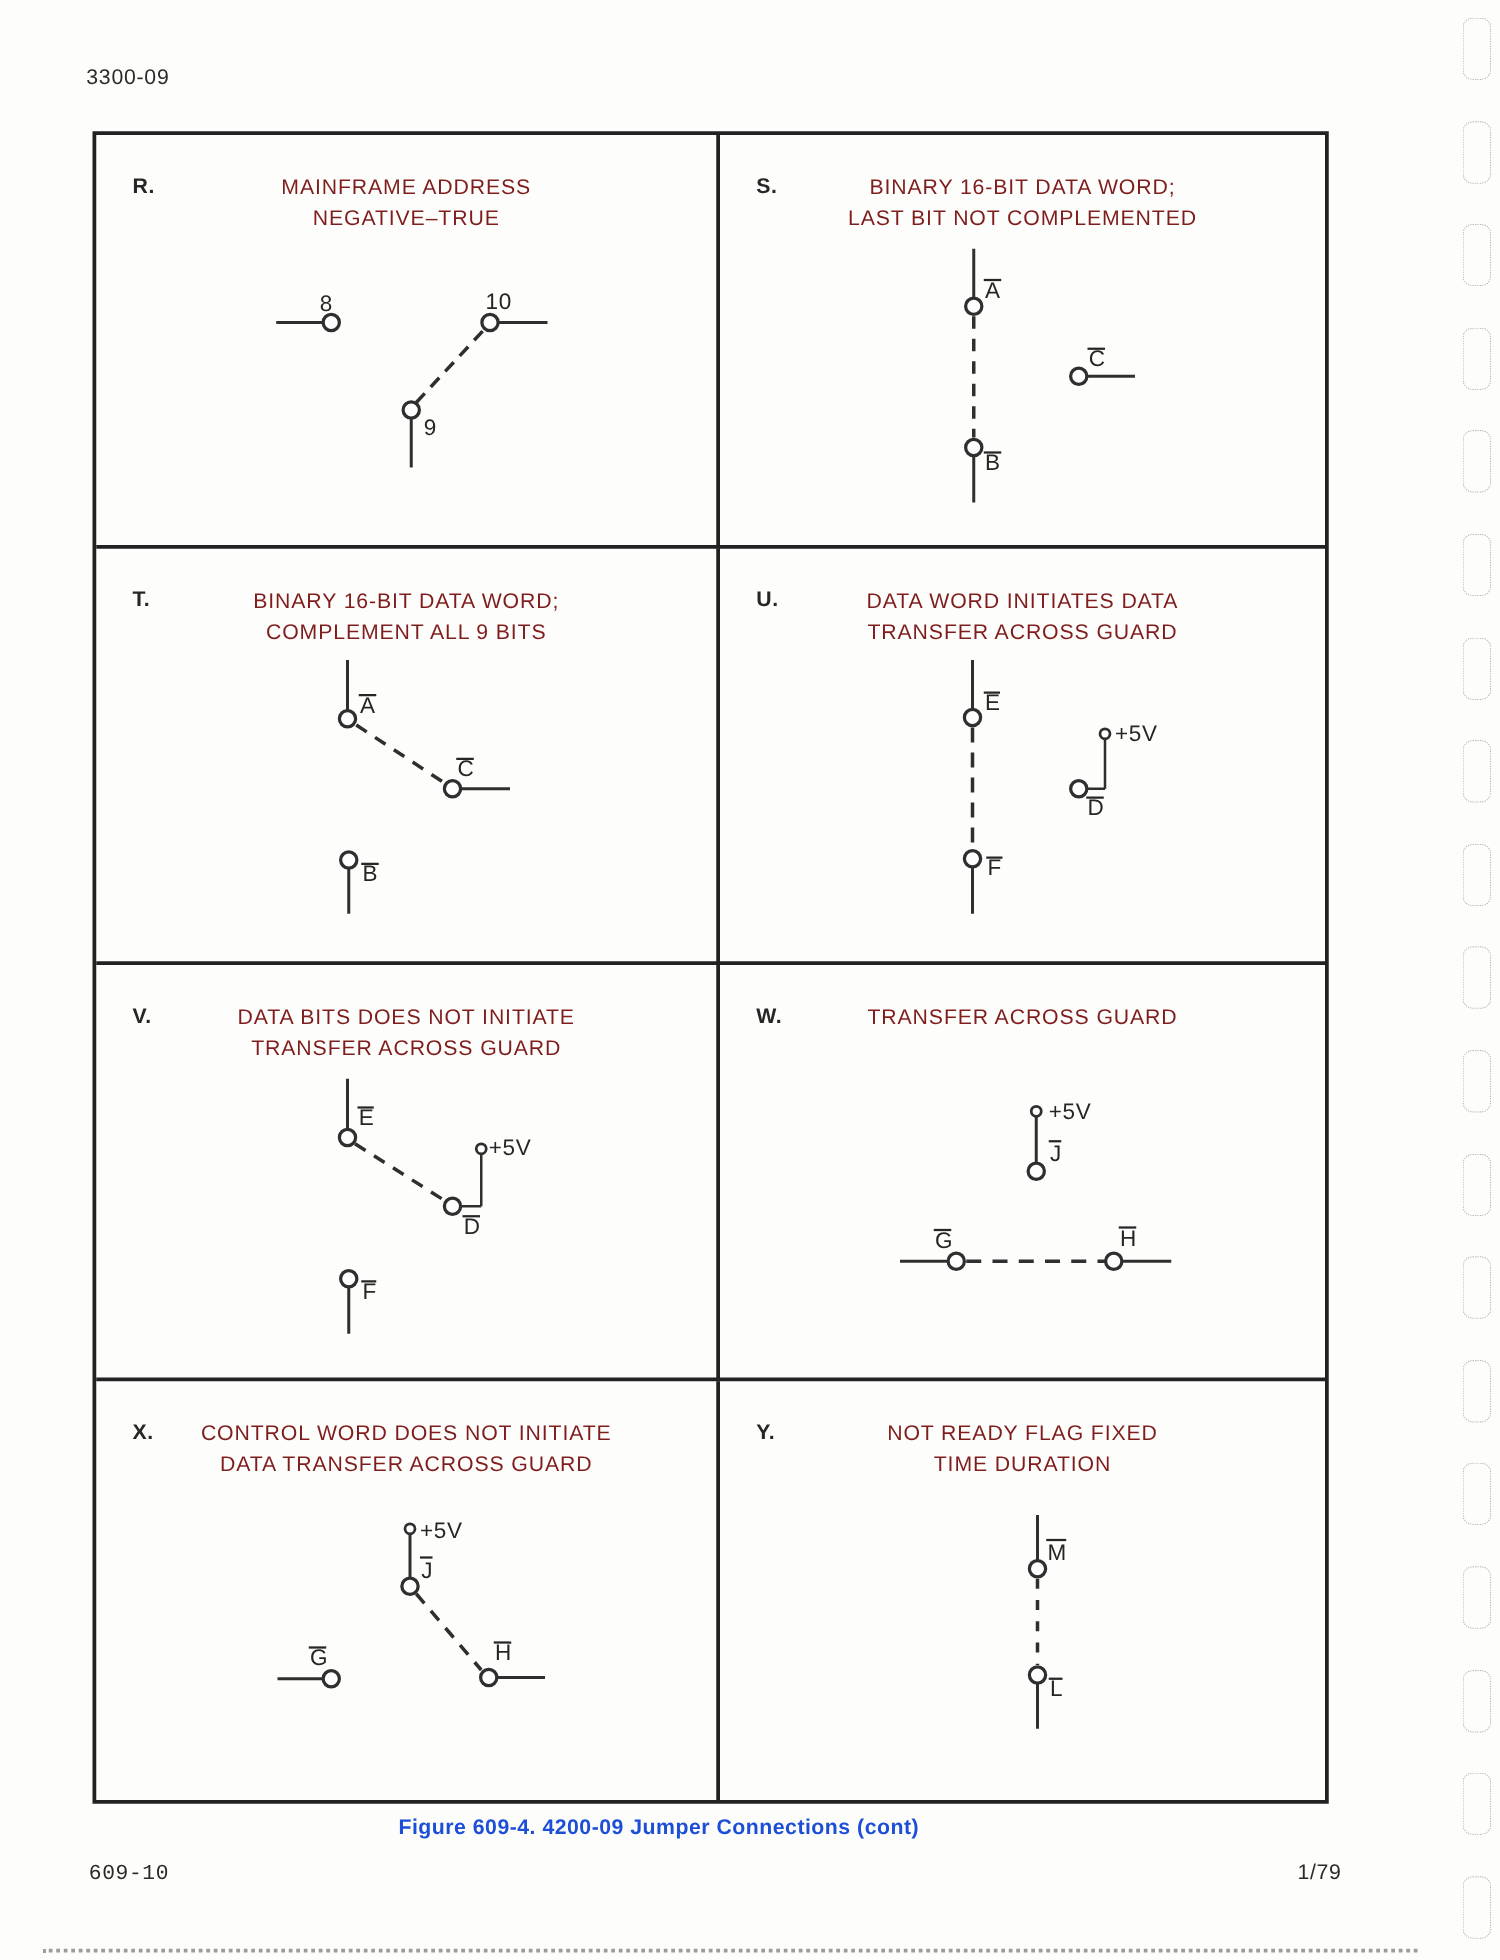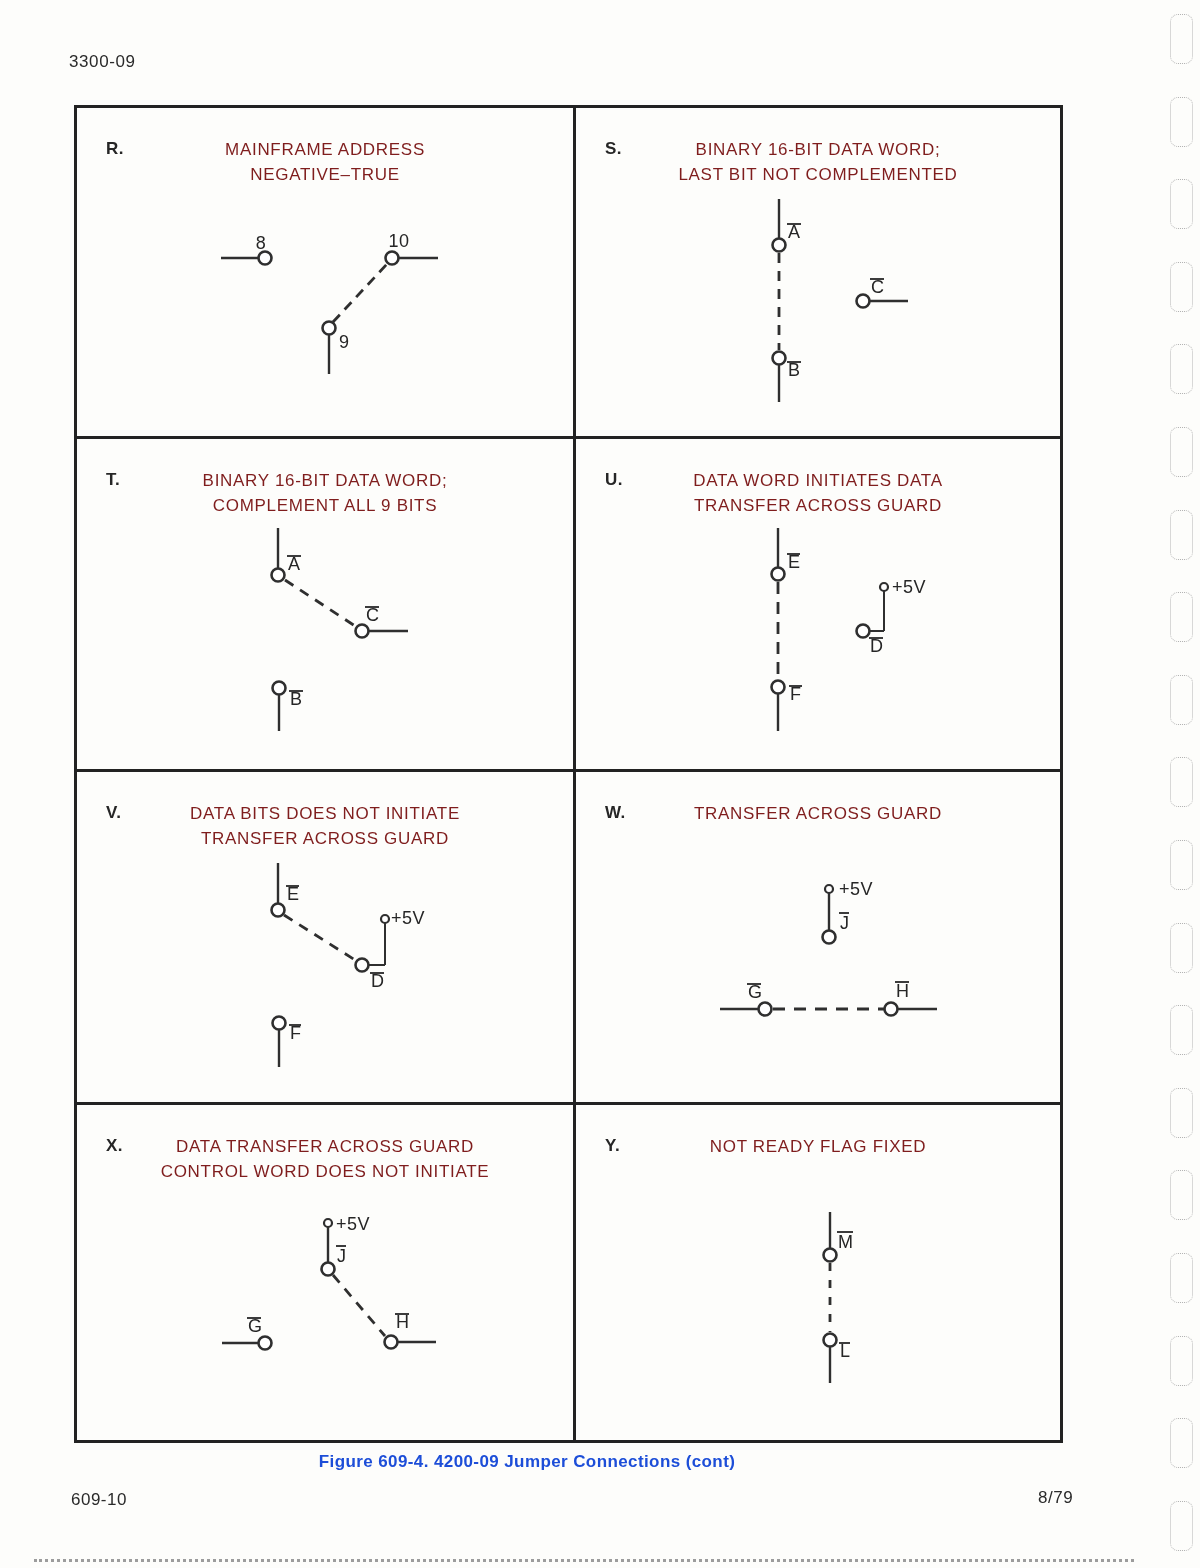--- a/index.html
+++ b/index.html
@@ -33,21 +33,21 @@
   .thin{stroke:#2f2f2f;stroke-width:2;fill:none;}
   .jump{stroke:#2f2f2f;stroke-width:2.8;fill:none;}
   .pin{fill:#fff;stroke:#2f2f2f;stroke-width:2.6;}
   .pin5v{fill:#fff;stroke:#2f2f2f;stroke-width:2.2;}
   .lbl{font-family:"Liberation Sans", sans-serif;font-size:18px;fill:#262626;letter-spacing:.5px;}
   .ol{stroke:#262626;stroke-width:1.8;}
   .caption{
     position:absolute;left:0;top:1452px;width:1054px;text-align:center;
     font-size:17px;font-weight:bold;letter-spacing:.4px;color:#1d4ed8;
   }
-  .footer-left{position:absolute;left:71px;top:1490px;font-size:17px;letter-spacing:.5px;}
+  .footer-left{position:absolute;left:71px;top:1490px;font-size:17px;letter-spacing:.5px;font-family:Liberation Mono, monospace;}
   .footer-right{position:absolute;left:1038px;top:1488px;font-size:17px;letter-spacing:.5px;}
   .scan-line{
     position:absolute;left:34px;top:1559px;width:1100px;height:0;
     border-top:3px dotted #8c8c8c;opacity:.85;
   }
   .holes{position:absolute;left:1170px;top:0;width:26px;height:1568px;}
   .hole{
     position:absolute;left:0;width:21px;height:48px;
     border:1px dotted #b3b3b3;border-radius:8px;background:transparent;
   }
@@ -197,22 +197,22 @@
       <circle class="pin" cx="315" cy="237" r="6.5"></circle>
       <line class="ol" x1="319" y1="210" x2="333" y2="210"></line>
       <text class="lbl" x="320" y="225">H</text>
       <line class="wire" x1="322" y1="237" x2="361" y2="237"></line>
     </svg>
   </div>
 
   <div class="cell colL">
     <div class="panel-letter">X.</div>
     <div class="panel-title">
+      <div>CONTROL WORD DOES NOT INITIATE</div>
       <div>DATA TRANSFER ACROSS GUARD</div>
-      <div>CONTROL WORD DOES NOT INITIATE</div>
     </div>
     <svg class="diagram" width="496" height="335" viewBox="0 0 496 335">
       <circle class="pin5v" cx="251" cy="118" r="4"></circle>
       <text class="lbl" x="259" y="125">+5V</text>
       <line class="wire" x1="251" y1="122" x2="251" y2="157"></line>
       <circle class="pin" cx="251" cy="164" r="6.5"></circle>
       <line class="ol" x1="259" y1="141" x2="269" y2="141"></line>
       <text class="lbl" x="260" y="157">J</text>
       <line class="jump" x1="256" y1="170" x2="308" y2="231" stroke-dasharray="10 8"></line>
       <circle class="pin" cx="314" cy="237" r="6.5"></circle>
@@ -223,39 +223,40 @@
       <circle class="pin" cx="188" cy="238" r="6.5"></circle>
       <line class="ol" x1="170" y1="213" x2="184" y2="213"></line>
       <text class="lbl" x="171" y="227">G</text>
     </svg>
   </div>
 
   <div class="cell">
     <div class="panel-letter">Y.</div>
     <div class="panel-title">
       <div>NOT READY FLAG FIXED</div>
+      <div>TIME DURATION</div>
     </div>
     <svg class="diagram" width="481" height="335" viewBox="0 0 481 335">
       <line class="wire" x1="254" y1="107" x2="254" y2="143"></line>
       <circle class="pin" cx="254" cy="150" r="6.5"></circle>
       <line class="ol" x1="261" y1="127" x2="277" y2="127"></line>
       <text class="lbl" x="262" y="143">M</text>
       <line class="jump" x1="254" y1="158" x2="254" y2="227" stroke-dasharray="8 9"></line>
       <circle class="pin" cx="254" cy="235" r="6.5"></circle>
       <line class="ol" x1="263" y1="238" x2="274" y2="238"></line>
       <text class="lbl" x="264" y="252">L</text>
       <line class="wire" x1="254" y1="242" x2="254" y2="278"></line>
     </svg>
   </div>
 
 </div>
 
 <div class="caption">Figure 609-4. 4200-09 Jumper Connections (cont)</div>
 <div class="footer-left">609-10</div>
-<div class="footer-right">8/79</div>
+<div class="footer-right">1/79</div>
 <div class="scan-line"></div>
 <div class="holes">
     <div class="hole" style="top: 14px;"></div>
     <div class="hole" style="top: 96.6px;"></div>
     <div class="hole" style="top: 179.2px;"></div>
     <div class="hole" style="top: 261.8px;"></div>
     <div class="hole" style="top: 344.4px;"></div>
     <div class="hole" style="top: 427px;"></div>
     <div class="hole" style="top: 509.6px;"></div>
     <div class="hole" style="top: 592.2px;"></div>

